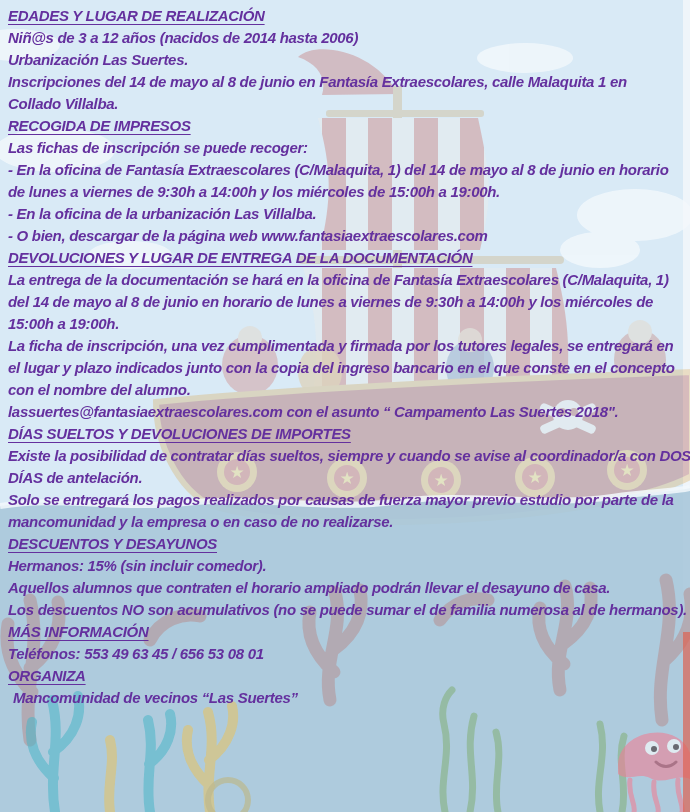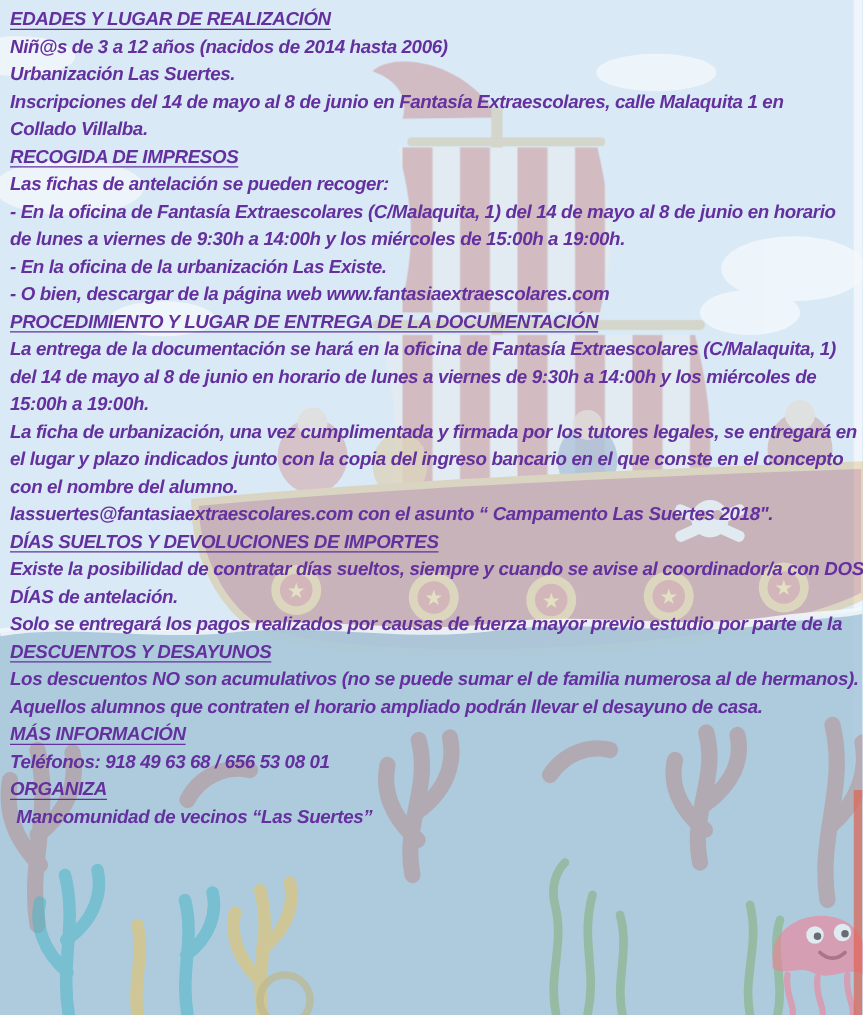--- a/index.html
+++ b/index.html
@@ -155,54 +155,56 @@
   <div class="section">
     <div class="heading">EDADES Y LUGAR DE REALIZACIÓN</div>
     <div class="line">Niñ@s de 3 a 12 años (nacidos de 2014 hasta 2006)</div>
     <div class="line">Urbanización Las Suertes.</div>
     <div class="line">Inscripciones del 14 de mayo al 8 de junio en Fantasía Extraescolares, calle Malaquita 1 en</div>
     <div class="line">Collado Villalba.</div>
   </div>
 
   <div class="section">
     <div class="heading">RECOGIDA DE IMPRESOS</div>
-    <div class="line">Las fichas de antelación se pueden recoger:</div>
+    <div class="line">Las fichas de inscripción se puede recoger:</div>
     <div class="line">- En la oficina de Fantasía Extraescolares (C/Malaquita, 1) del 14 de mayo al 8 de junio en horario</div>
     <div class="line">de lunes a viernes de 9:30h a 14:00h y los miércoles de 15:00h a 19:00h.</div>
-    <div class="line">- En la oficina de la urbanización Las Existe.</div>
+    <div class="line">- En la oficina de la urbanización Las Villalba.</div>
     <div class="line">- O bien, descargar de la página web www.fantasiaextraescolares.com</div>
   </div>
 
   <div class="section">
-    <div class="heading">PROCEDIMIENTO Y LUGAR DE ENTREGA DE LA DOCUMENTACIÓN</div>
+    <div class="heading">DEVOLUCIONES Y LUGAR DE ENTREGA DE LA DOCUMENTACIÓN</div>
     <div class="line">La entrega de la documentación se hará en la oficina de Fantasía Extraescolares (C/Malaquita, 1)</div>
     <div class="line">del 14 de mayo al 8 de junio en horario de lunes a viernes de 9:30h a 14:00h y los miércoles de</div>
     <div class="line">15:00h a 19:00h.</div>
-    <div class="line">La ficha de urbanización, una vez cumplimentada y firmada por los tutores legales, se entregará en</div>
+    <div class="line">La ficha de inscripción, una vez cumplimentada y firmada por los tutores legales, se entregará en</div>
     <div class="line">el lugar y plazo indicados junto con la copia del ingreso bancario en el que conste en el concepto</div>
     <div class="line">con el nombre del alumno.</div>
     <div class="line">lassuertes@fantasiaextraescolares.com con el asunto “ Campamento Las Suertes 2018".</div>
   </div>
 
   <div class="section">
     <div class="heading">DÍAS SUELTOS Y DEVOLUCIONES DE IMPORTES</div>
     <div class="line">Existe la posibilidad de contratar días sueltos, siempre y cuando se avise al coordinador/a con DOS</div>
     <div class="line">DÍAS de antelación.</div>
     <div class="line">Solo se entregará los pagos realizados por causas de fuerza mayor previo estudio por parte de la</div>
+    <div class="line">mancomunidad y la empresa o en caso de no realizarse.</div>
   </div>
 
   <div class="section">
     <div class="heading">DESCUENTOS Y DESAYUNOS</div>
+    <div class="line">Hermanos: 15% (sin incluir comedor).</div>
+    <div class="line">Aquellos alumnos que contraten el horario ampliado podrán llevar el desayuno de casa.</div>
     <div class="line">Los descuentos NO son acumulativos (no se puede sumar el de familia numerosa al de hermanos).</div>
-    <div class="line">Aquellos alumnos que contraten el horario ampliado podrán llevar el desayuno de casa.</div>
   </div>
 
   <div class="section">
     <div class="heading">MÁS INFORMACIÓN</div>
-    <div class="line">Teléfonos: 918 49 63 68 / 656 53 08 01</div>
+    <div class="line">Teléfonos: 553 49 63 45 / 656 53 08 01</div>
   </div>
 
   <div class="section">
     <div class="heading">ORGANIZA</div>
     <div class="line indent">Mancomunidad de vecinos “Las Suertes”</div>
   </div>
 
 </div>
 
 </body></html>

